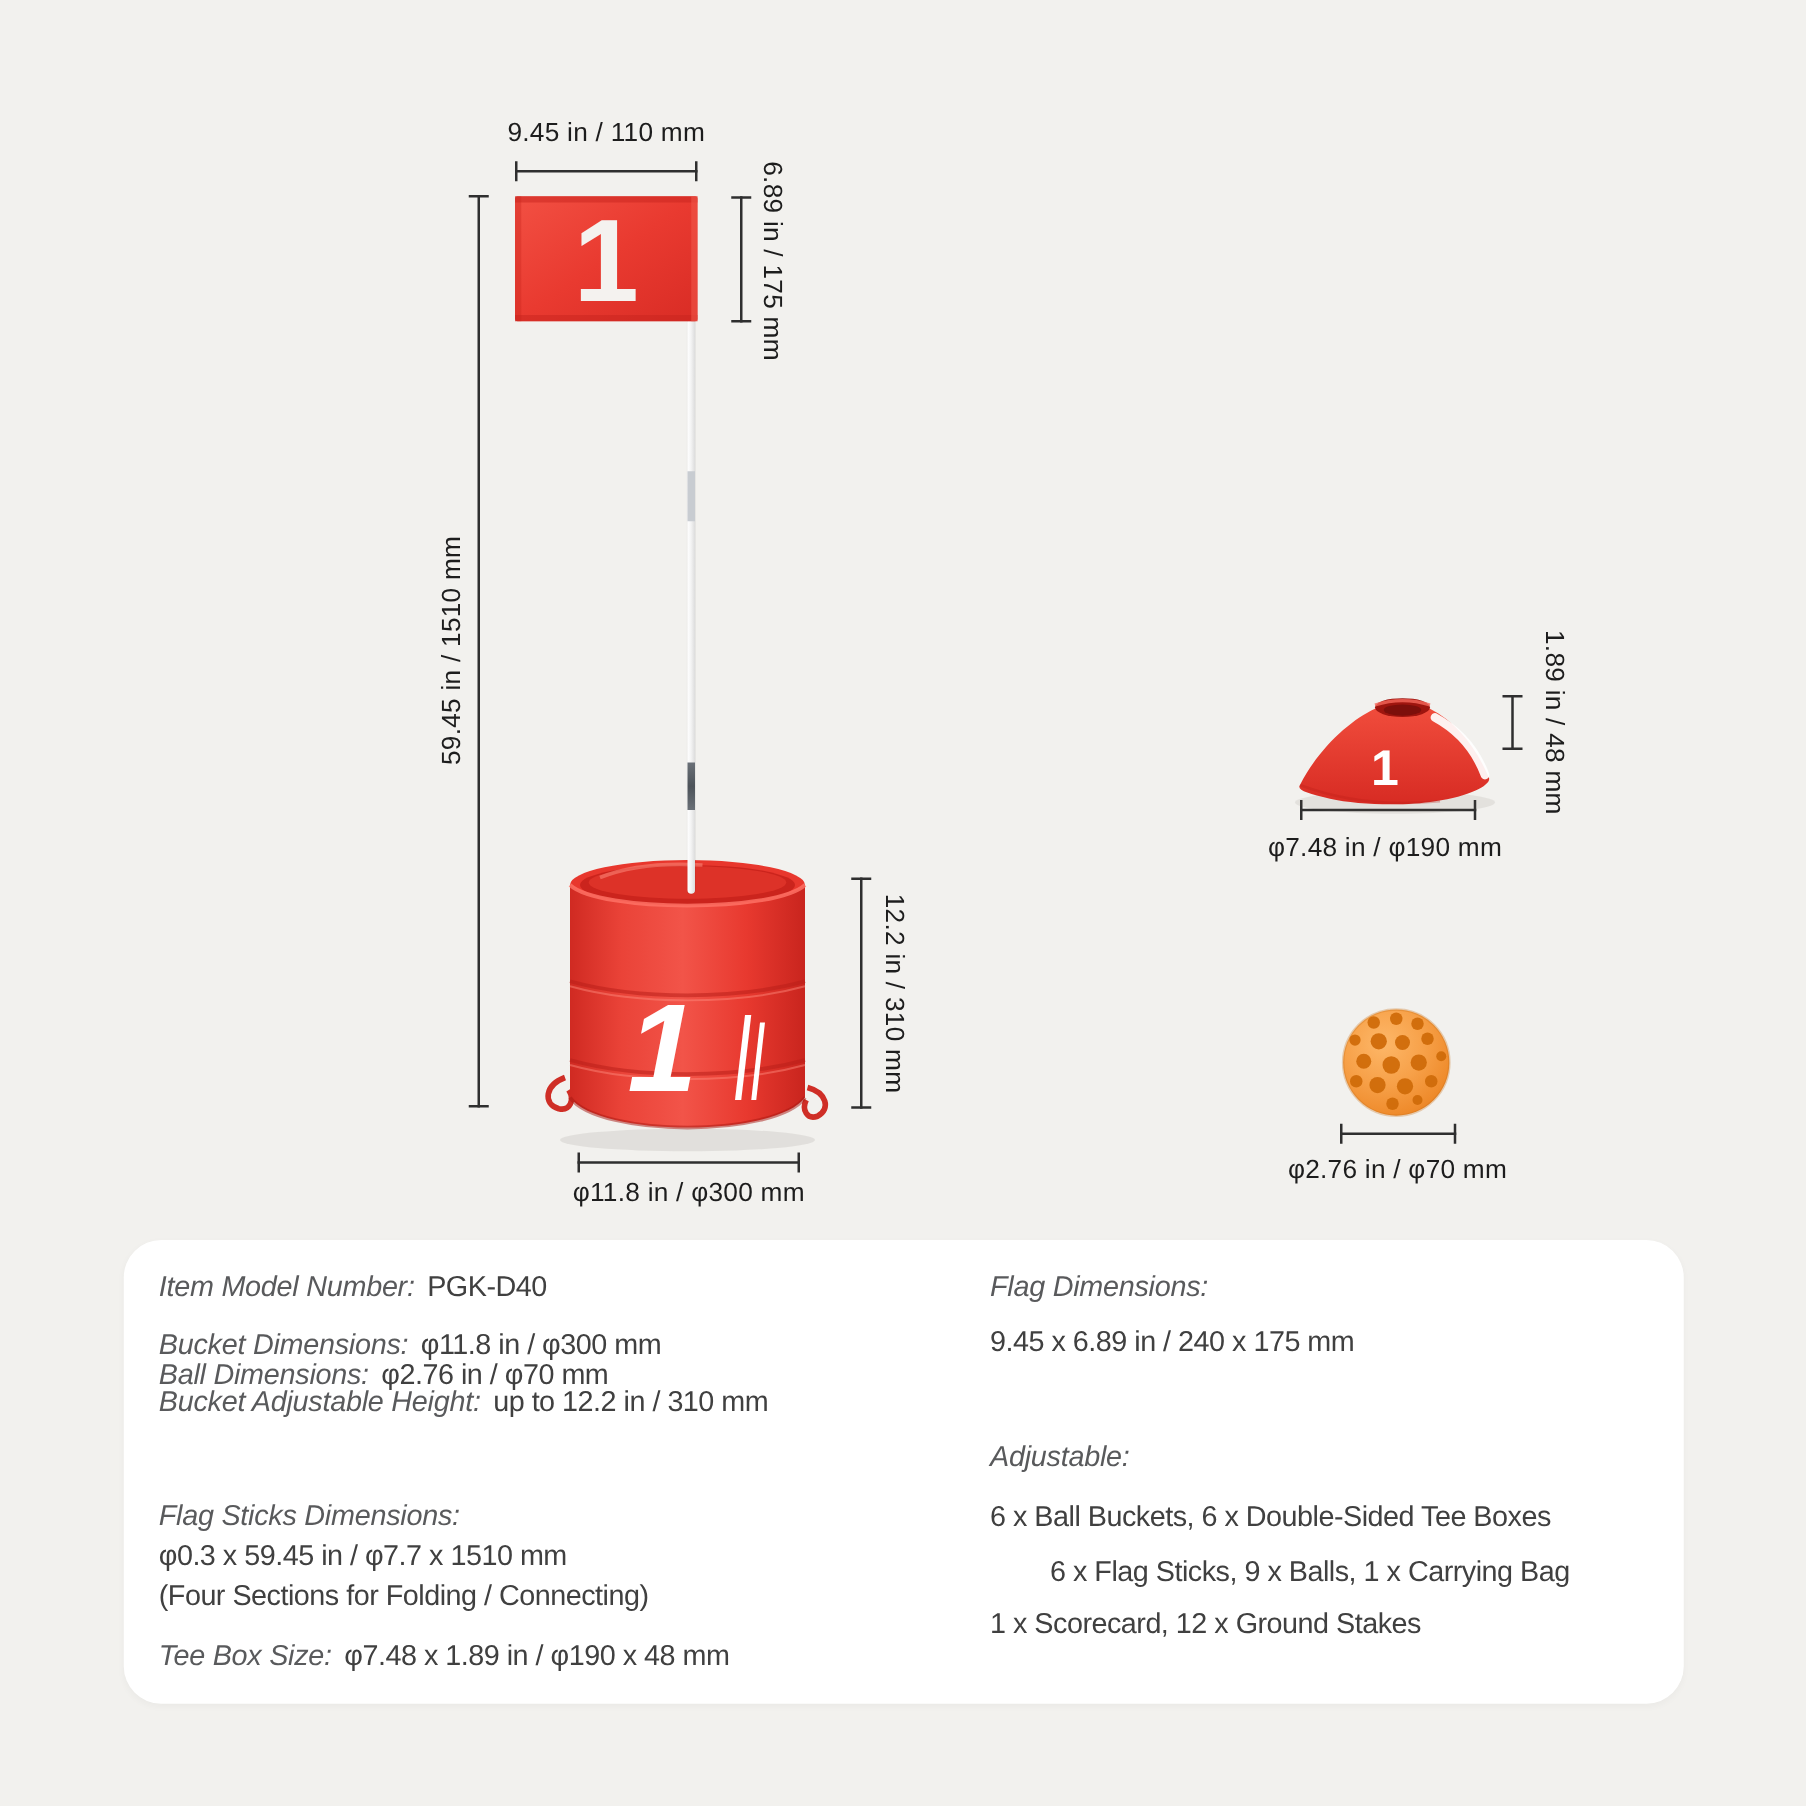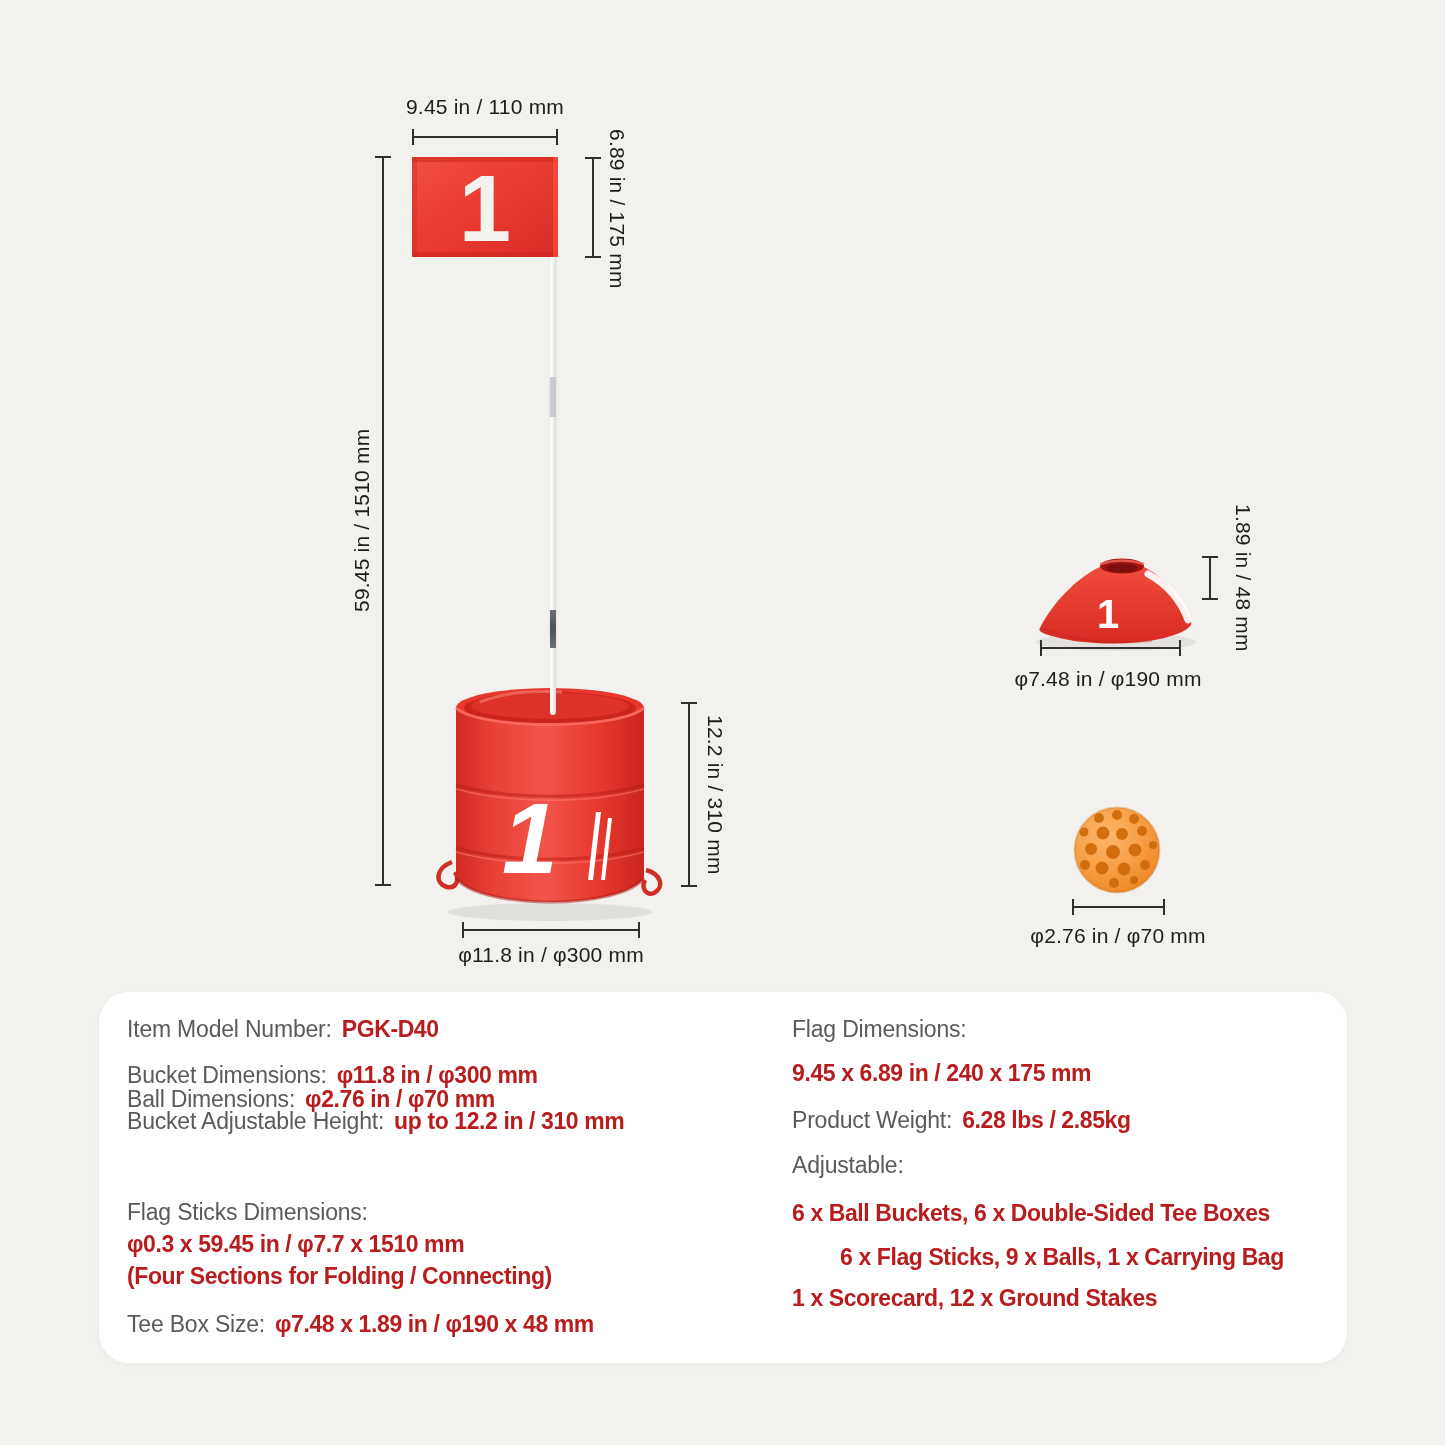--- a/index.html
+++ b/index.html
@@ -40,22 +40,22 @@
   .pole .joint2{position:absolute;left:0;top:355px;width:100%;height:38px;
     background:linear-gradient(to bottom,#6a7077,#4d5359 50%,#6a7077);}
 
   
   .panel{
     position:absolute;left:99px;top:992px;width:1248px;height:371px;
     background:#ffffff;border-radius:30px;
     box-shadow:0 2px 6px rgba(0,0,0,.03);
   }
   .row{position:absolute;height:30px;line-height:30px;font-size:23px;white-space:nowrap;}
-  .sl{color:#595a5c;letter-spacing:-.2px;}
-  .sv{color:#b91c1c;font-weight:bold;letter-spacing:-.4px;}
+  .sl{color:#595a5c;letter-spacing:-.2px;font-style:italic;}
+  .sv{color:#404040;font-weight:normal;letter-spacing:-.4px;}
   .sl + .sv{margin-left:10px;}
 </style>
 </head>
 <body>
 
 <div class="canvas">
 
   <div class="dim-h" style="left:412px;top:136px;width:146px;">
       <i class="l"></i>
       <i class="r"></i>
@@ -227,23 +227,20 @@
   <div class="row" style="left:127px;top:1309px;">
     <span class="sl">Tee Box Size:</span><span class="sv">φ7.48 x 1.89 in / φ190 x 48 mm</span>
   </div>
 
   <div class="row" style="left:792px;top:1014px;">
     <span class="sl">Flag Dimensions:</span>
   </div>
   <div class="row" style="left:792px;top:1058px;text-align:center;">
     <span class="sv">9.45 x 6.89 in / 240 x 175 mm</span>
   </div>
-  <div class="row" style="left:792px;top:1105px;">
-    <span class="sl">Product Weight:</span><span class="sv">6.28 lbs / 2.85kg</span>
-  </div>
   <div class="row" style="left:792px;top:1150px;">
     <span class="sl">Adjustable:</span>
   </div>
   <div class="row" style="left:792px;top:1198px;">
     <span class="sv">6 x Ball Buckets, 6 x Double-Sided Tee Boxes</span>
   </div>
   <div class="row" style="left:792px;top:1242px;margin-left:48px;">
     <span class="sv">6 x Flag Sticks, 9 x Balls, 1 x Carrying Bag</span>
   </div>
   <div class="row" style="left:792px;top:1283px;">

